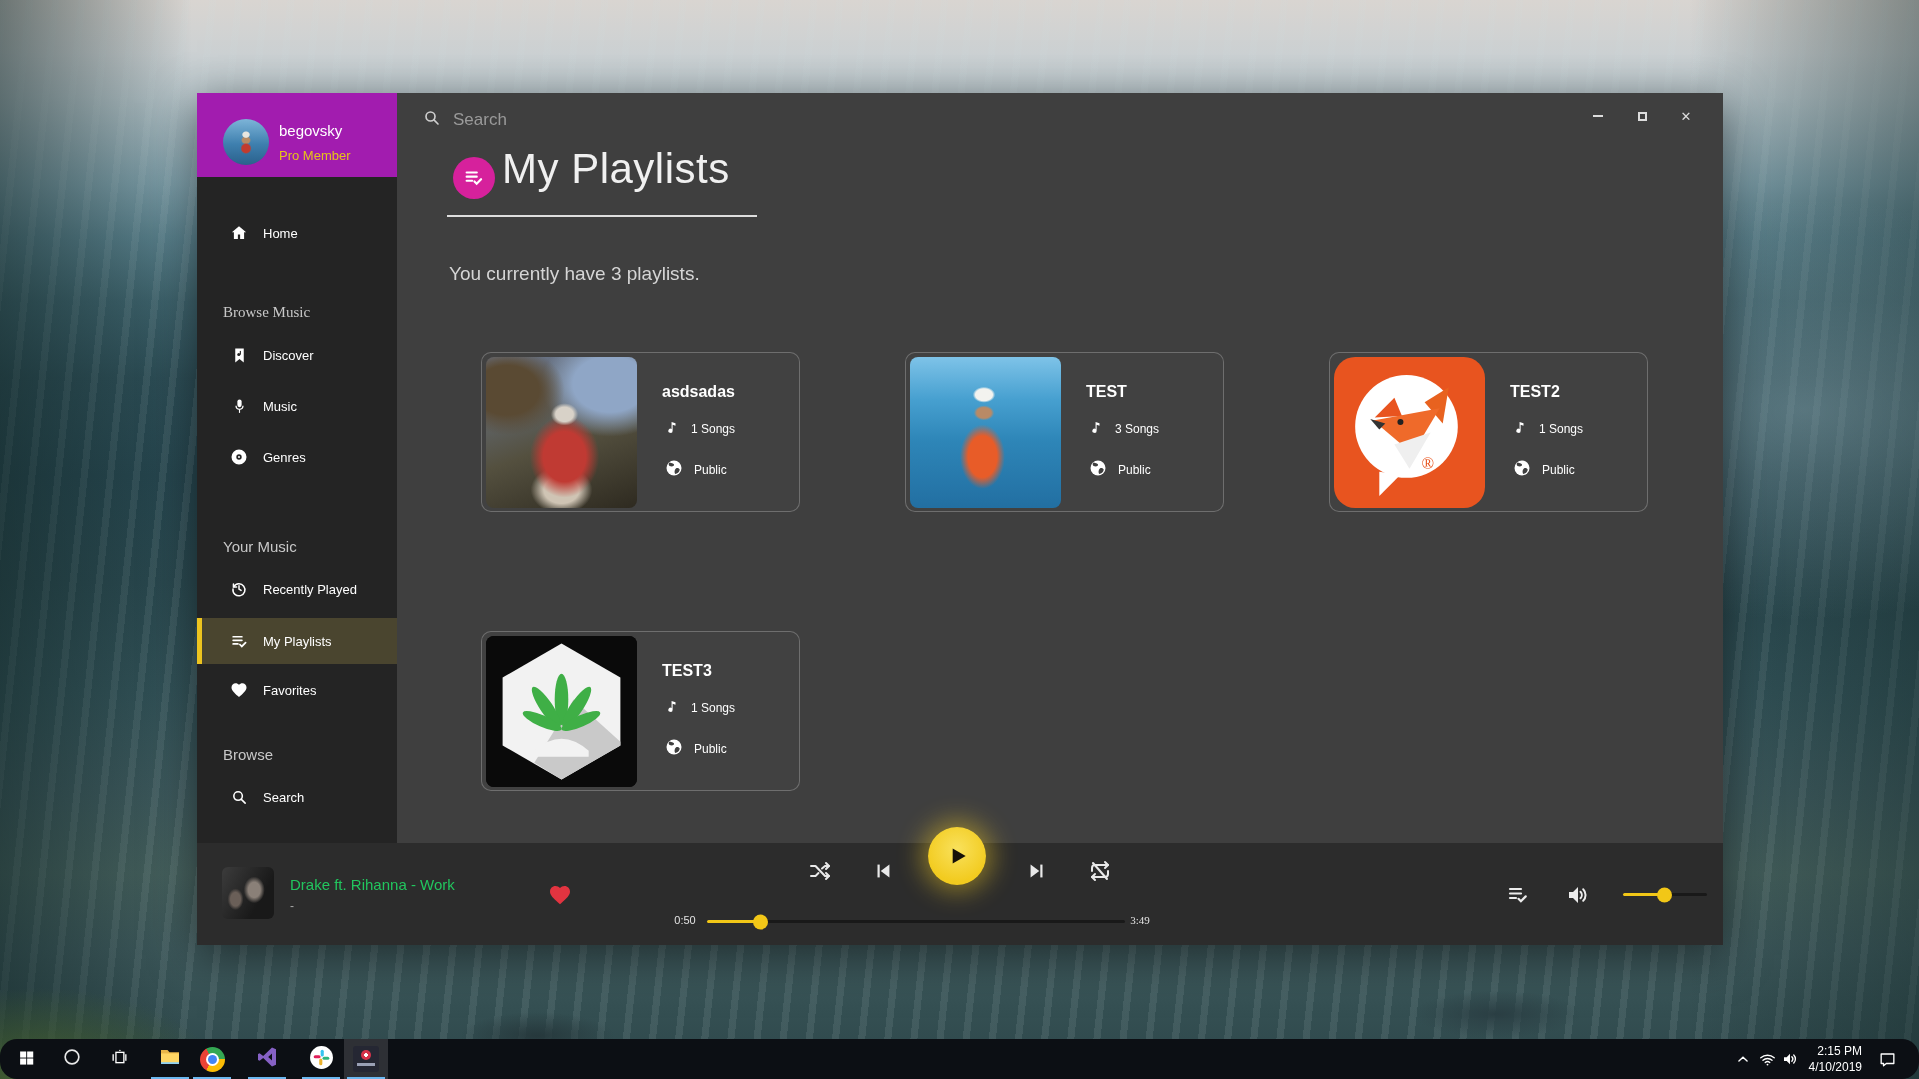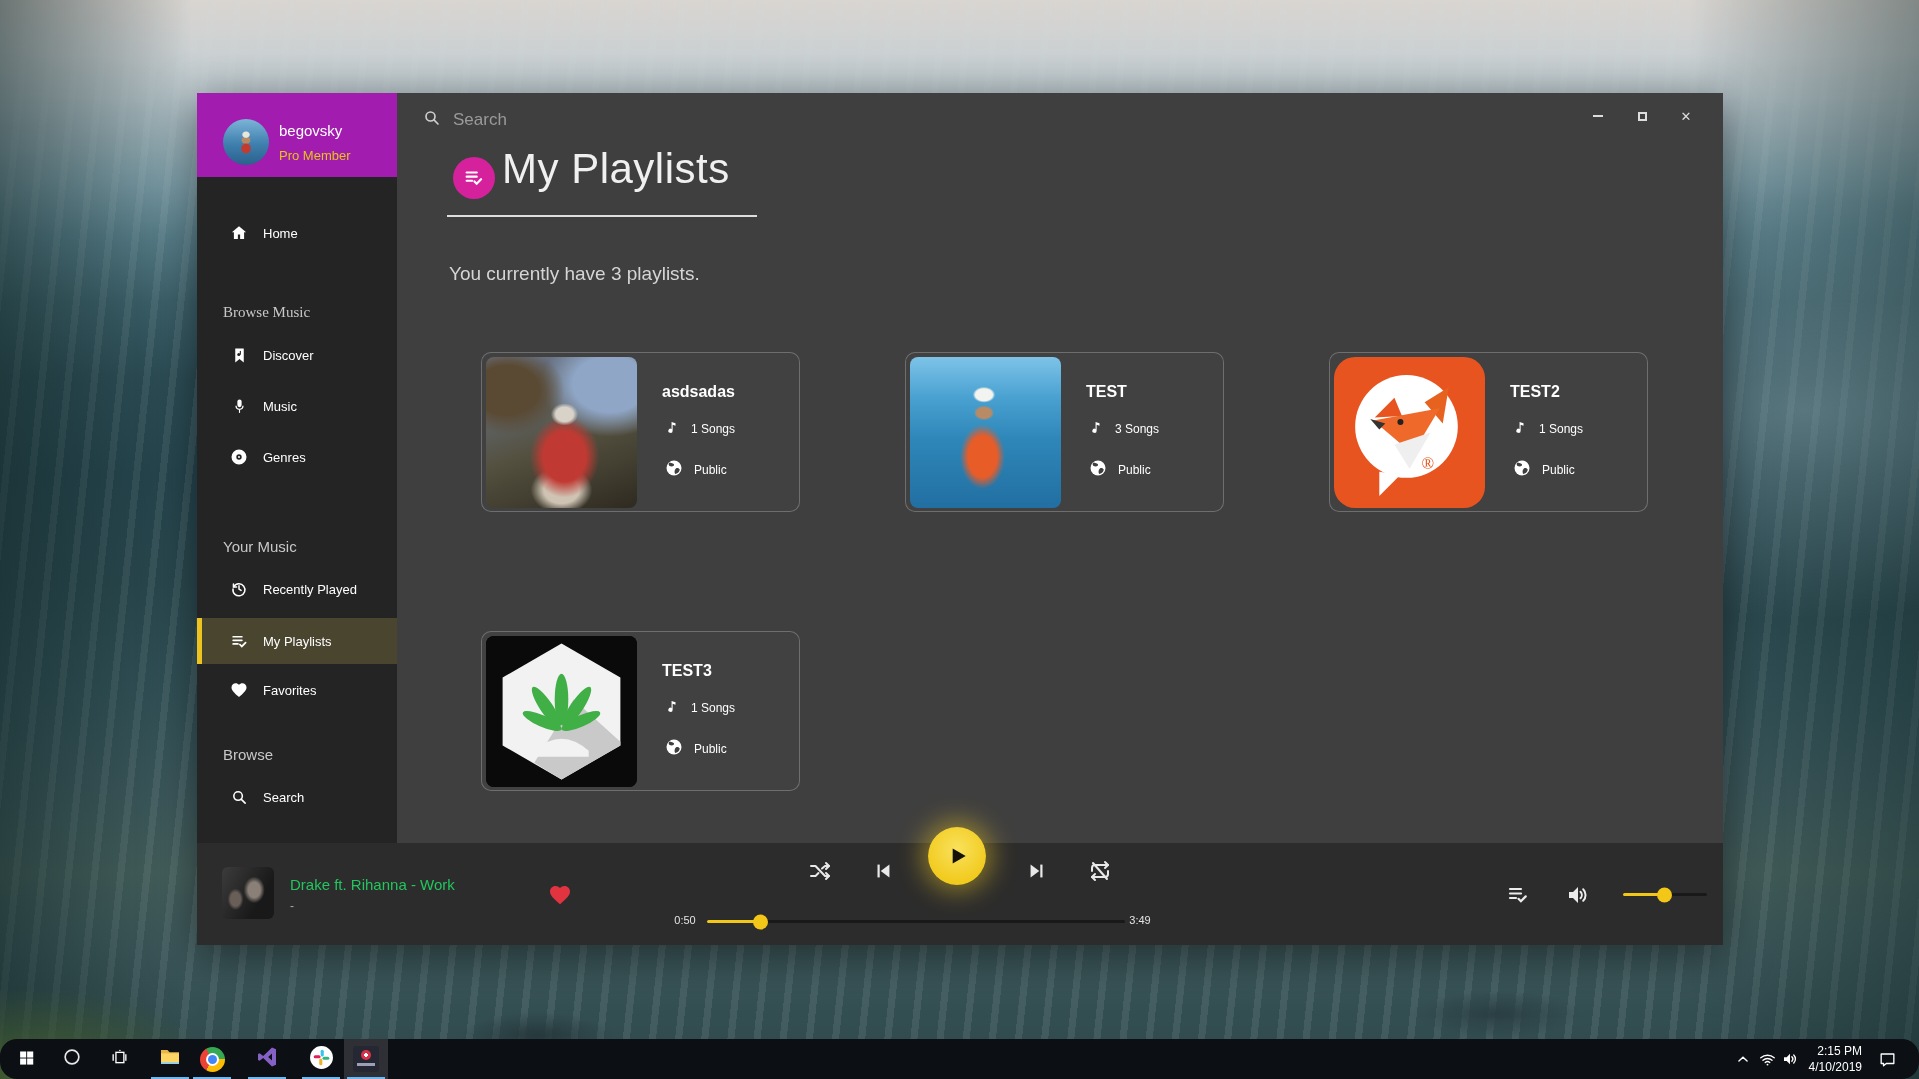--- a/index.html
+++ b/index.html
@@ -419,21 +419,21 @@
             <line x1="5" y1="4" x2="19" y2="20"></line>
           </svg>
       </div>
 
       <div class="time-label" style="left:466px;">0:50</div>
       <div class="track" style="left:510px; width:418px;">
         <div class="fill" style="width: 13%;">
           <div class="thumb"></div>
         </div>
       </div>
-      <div class="time-label" style="left:921px;">3:49</div>
+      <div class="time-label" style="left:921px;font-family:Liberation Serif, serif;">3:49</div>
 
       <div class="pb-right-ic" style="left:1309px;">
         <svg width="24" height="24" viewBox="0 0 24 24" fill="none" stroke="currentColor" stroke-width="2.2" stroke-linecap="round">
             <line x1="4" y1="6" x2="15" y2="6"></line>
             <line x1="4" y1="10.5" x2="15" y2="10.5"></line>
             <line x1="4" y1="15" x2="10" y2="15"></line>
             <path d="M12.5 15.8l2.4 2.4 4.8-4.8"></path>
           </svg>
       </div>
       <div class="pb-right-ic" style="left:1368px;">

